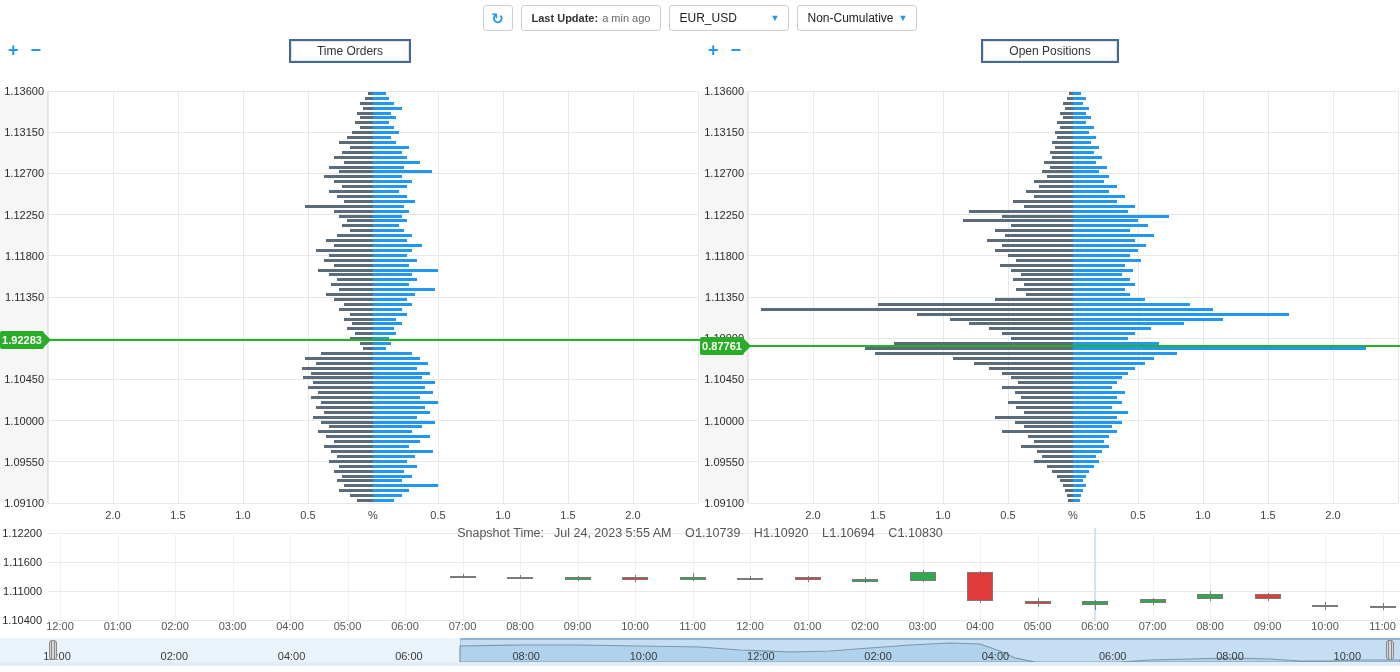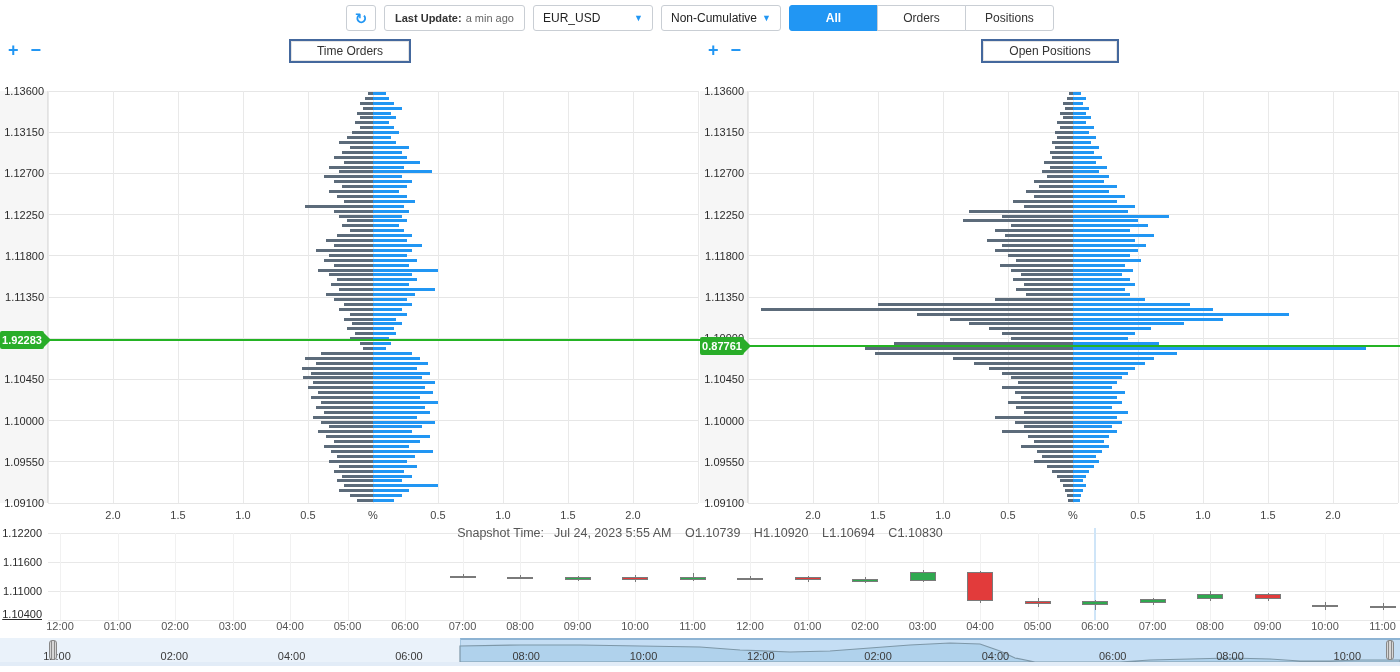--- a/index.html
+++ b/index.html
@@ -81,25 +81,20 @@
     <span class="lbl">Last Update:</span>
     <span class="val">a min ago</span>
   </div>
   <div class="tb-box sel-box">
     <span>EUR_USD</span>
     <span class="caret">▼</span>
   </div>
   <div class="tb-box sel-box">
     <span>Non-Cumulative</span>
     <span class="caret">▼</span>
-  </div>
-  <div class="seg">
-    <div class="seg-btn active">All</div>
-    <div class="seg-btn">Orders</div>
-    <div class="seg-btn">Positions</div>
   </div>
 </div>
 
 <div class="panels">
   <section class="panel left" id="panel-ob">
     <div class="panel-top">
       <div class="zoom-controls">
         <span class="zbtn">+</span>
         <span class="zbtn">−</span>
       </div>
@@ -567,21 +562,21 @@
     <span>C:</span><span style="margin-left:-8px">1.10830</span>
   </div>
   <div id="c-abs" style="position:absolute;left:0;top:0;right:0;bottom:0;">
       <div class="c-gl-h" style="top: 10.5px;"></div>
       <div class="c-ytick" style="top: 5px;">1.12200</div>
       <div class="c-gl-h" style="top: 39.5px;"></div>
       <div class="c-ytick" style="top: 34px;">1.11600</div>
       <div class="c-gl-h" style="top: 68.5px;"></div>
       <div class="c-ytick" style="top: 63px;">1.11000</div>
       <div class="c-gl-h" style="top: 97.5px;"></div>
-      <div class="c-ytick" style="top: 86px; text-decoration: underline;">1.10400</div>
+      <div class="c-ytick" style="top: 92px;">1.10400</div>
       <div class="c-gl-v" style="left: 60px; top: 11px; height: 87px;"></div>
       <div class="c-xtick" style="left: 60px; top: 98px;">12:00</div>
       <div class="c-gl-v" style="left: 117.5px; top: 11px; height: 87px;"></div>
       <div class="c-xtick" style="left: 117.5px; top: 98px;">01:00</div>
       <div class="c-gl-v" style="left: 175px; top: 11px; height: 87px;"></div>
       <div class="c-xtick" style="left: 175px; top: 98px;">02:00</div>
       <div class="c-gl-v" style="left: 232.5px; top: 11px; height: 87px;"></div>
       <div class="c-xtick" style="left: 232.5px; top: 98px;">03:00</div>
       <div class="c-gl-v" style="left: 290px; top: 11px; height: 87px;"></div>
       <div class="c-xtick" style="left: 290px; top: 98px;">04:00</div>

